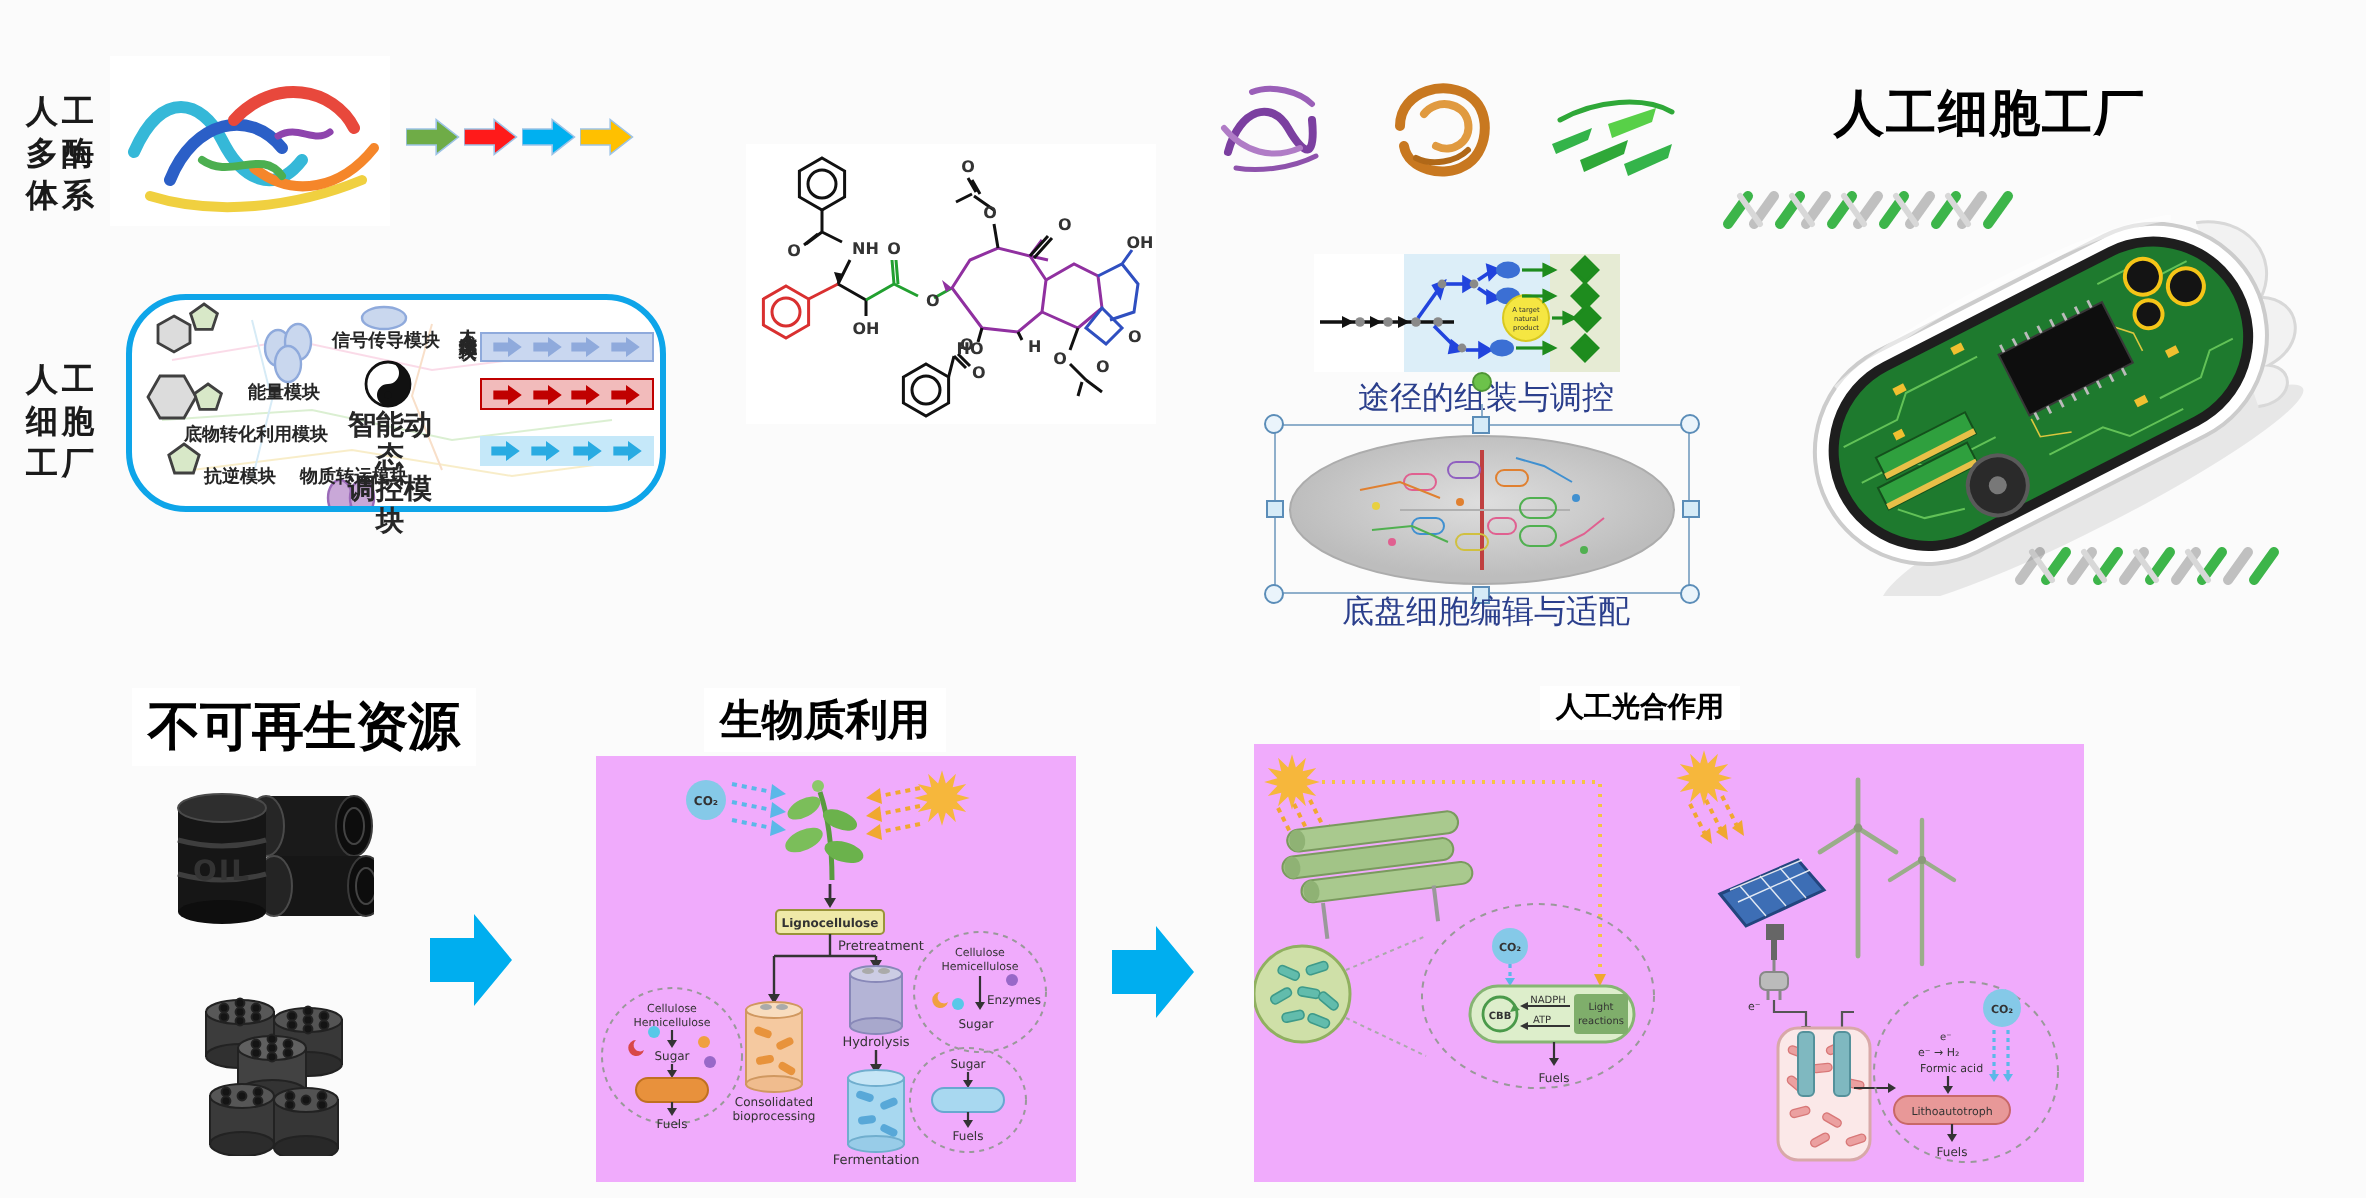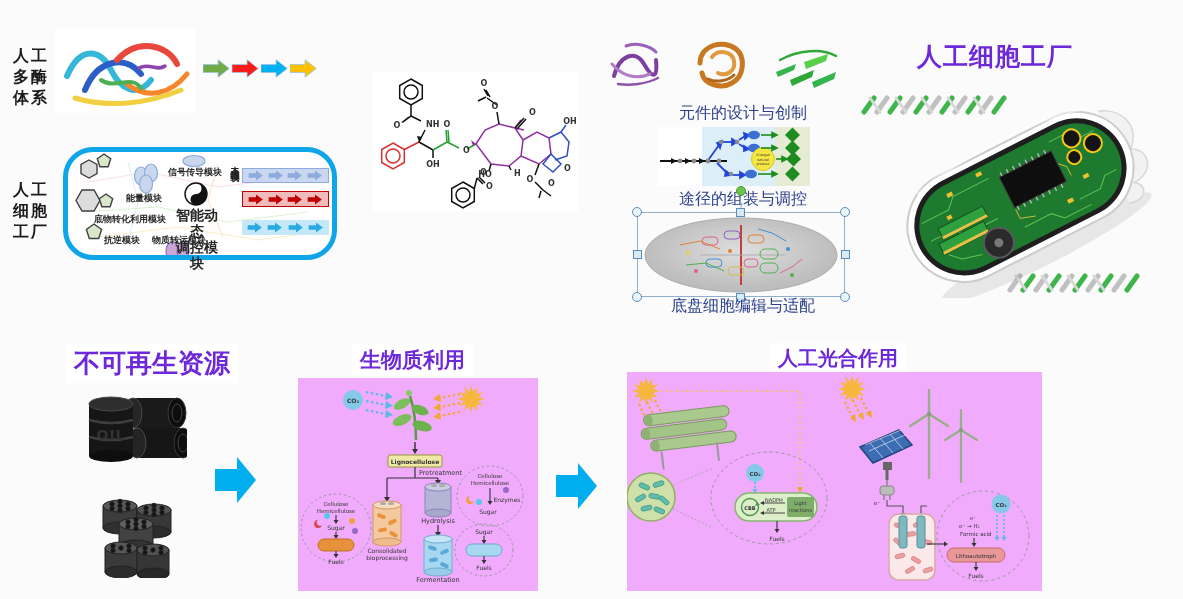--- a/index.html
+++ b/index.html
@@ -2,26 +2,26 @@
 <html><head>
 <meta charset="utf-8">
 <style>
   html,body{margin:0;padding:0;}
   body{font-family:"DejaVu Sans","Liberation Sans",sans-serif;background:#ffffff;}
   #canvas{position:relative;width:1183px;height:599px;background:#fbfbfb;overflow:hidden;}
   .abs{position:absolute;}
   .prelines{white-space:pre-line;}
   .side-label{font-size:16px;font-weight:bold;color:#1a1a1a;line-height:1.3;letter-spacing:2px;}
   .step-label{font-size:16px;color:#2b3f8c;text-align:center;width:190px;}
-  .big-title{font-weight:bold;color:#6d28d9;}
+  .big-title{font-weight:bold;color:#000000;}
   .mod-label{font-size:9px;font-weight:bold;color:#262626;white-space:nowrap;}
   .mod-label-c{font-size:14px;font-weight:bold;color:#262626;text-align:center;line-height:1.15;}
   .vert-label{writing-mode:vertical-rl;text-orientation:upright;font-size:9px;font-weight:bold;color:#262626;letter-spacing:1px;}
   .arrow-row{position:absolute;left:174px;width:87px;display:flex;align-items:center;justify-content:space-around;padding:0 3px;box-sizing:border-box;}
-  .module-box{position:absolute;left:63px;top:147px;width:264px;height:103px;border:5px solid #0ea5e9;border-radius:30px;background:#ffffff;}
+  .module-box{position:absolute;left:63px;top:147px;width:264px;height:103px;border:3px solid #0ea5e9;border-radius:30px;background:#ffffff;}
   .panel{position:absolute;background:#f0abfc;}
   .sel-border{position:absolute;left:637px;top:212px;width:208px;height:85px;border:1.5px solid #8fafcb;box-sizing:border-box;}
   .handle{position:absolute;box-sizing:border-box;border:1.2px solid #5b8db8;background:#eaf4fb;}
   .handle.circ{width:10px;height:10px;border-radius:50%;}
   .handle.sq{width:9px;height:9px;background:#d6ebf7;}
   svg text{font-family:"DejaVu Sans","Liberation Sans",sans-serif;fill:#333;}
   .t55{font-size:5.5px;} .t5{font-size:5px;} .t6{font-size:6px;} .t65{font-size:6.5px;}
   .tb{font-weight:bold;}
 </style>
 </head>
@@ -236,21 +236,20 @@
   </svg>
   <svg class="abs" style="left:770px;top:42px;" width="72" height="50">
     <g stroke-linecap="round">
       <polygon points="6,30 26,22 24,28 8,35" fill="#34B44A"></polygon>
       <polygon points="20,38 44,28 42,35 22,44" fill="#2FA838"></polygon>
       <polygon points="34,20 58,12 56,19 36,27" fill="#58D048"></polygon>
       <polygon points="42,40 66,30 64,37 44,46" fill="#34B44A"></polygon>
       <path d="M10,18 C28,8 52,6 66,14" stroke="#2FA838" stroke-width="2.5" fill="none"></path>
     </g>
   </svg>
-  <div class="abs step-label" style="left:648px;top:103px;">元件的设计与创制</div>
 
   <svg class="abs" style="left:657px;top:127px;" width="153" height="59">
     <rect width="153" height="59" fill="#ffffff"></rect>
     <rect x="45" y="0" width="73" height="59" fill="#DCEEF8"></rect>
     <rect x="118" y="0" width="35" height="59" fill="#E6EBD4"></rect>
     <g stroke="#111" stroke-width="1.8">
       <line x1="3" y1="34" x2="70" y2="34"></line>
     </g>
     <g fill="#111">
         <polygon points="14,31 20,34 14,37"></polygon>
@@ -687,21 +686,21 @@
       <line x1="186" y1="178" x2="186" y2="183" stroke="#333" stroke-width="1.1"></line>
         <polygon points="183.5,182 186,186 188.5,182" fill="#333"></polygon>
       <text x="186" y="192" text-anchor="middle" class="t6">Fuels</text>
     </svg>
   </div>
 
   <svg class="abs" style="left:556px;top:462px;" width="42" height="48">
     <polygon points="0,13 22,13 22,1 41,24 22,47 22,35 0,35" fill="#00AEEF"></polygon>
   </svg>
 
-  <div class="abs big-title" style="left:770px;top:343px;font-size:20px;background:#ffffff;padding:2px 8px;">人工光合作用</div>
+  <div class="abs big-title" style="left:770px;top:343px;font-size:14px;background:#ffffff;padding:2px 8px;">人工光合作用</div>
 
   <div class="panel" style="left:627px;top:372px;width:415px;height:219px;">
     <svg width="415" height="219">
 
       <use href="#sunStar" x="4" y="4" width="30" height="30" fill="#F6B73C"></use>
       <polyline points="34,19 173,19 173,116" fill="none" stroke="#F5C542" stroke-width="2" stroke-dasharray="1.5,3.5"></polyline>
       <polygon points="170,115 173,121 176,115" fill="#F0A830"></polygon>
       <g stroke="#F0A830" stroke-width="2" stroke-dasharray="2.5,2.5">
         <line x1="12" y1="32" x2="20" y2="48"></line>
           <line x1="20" y1="30" x2="28" y2="46"></line>

